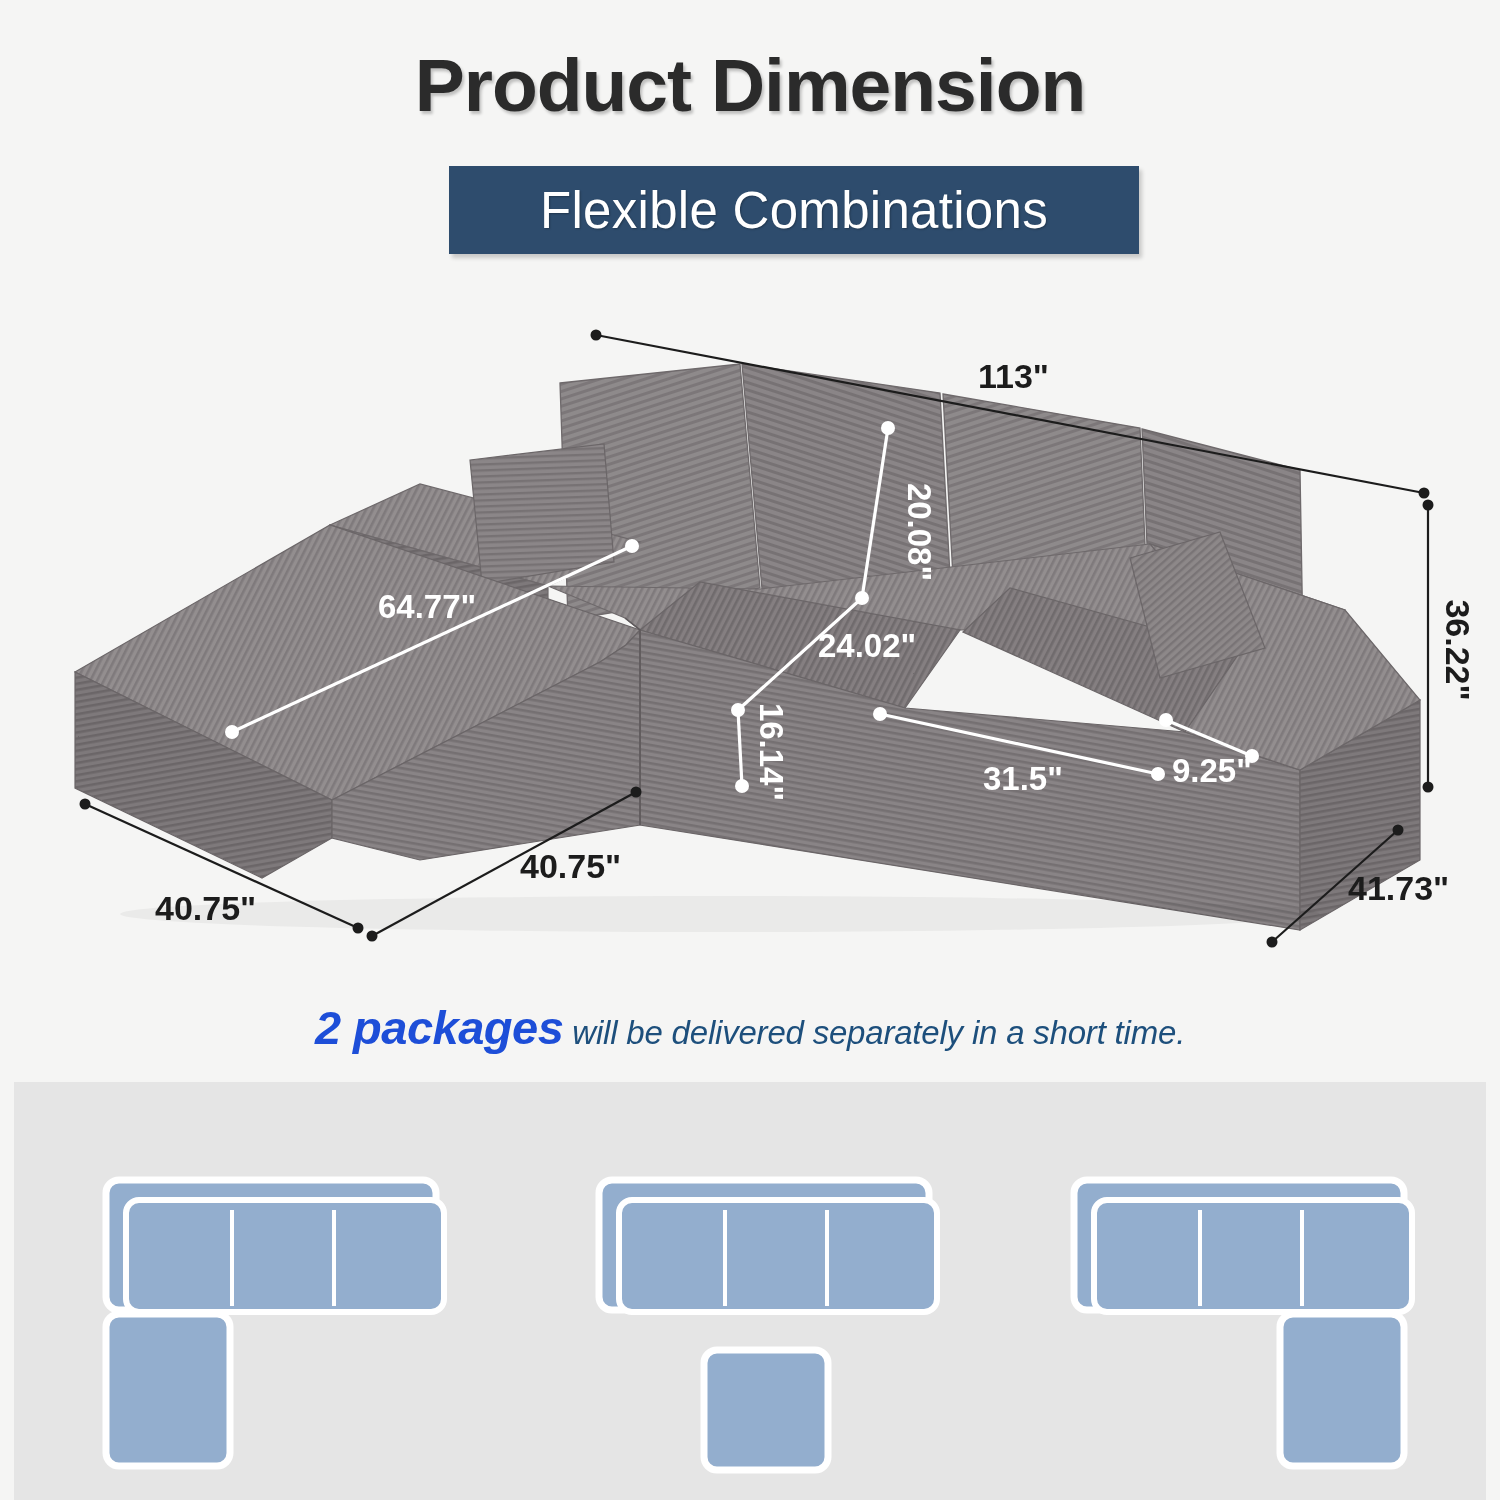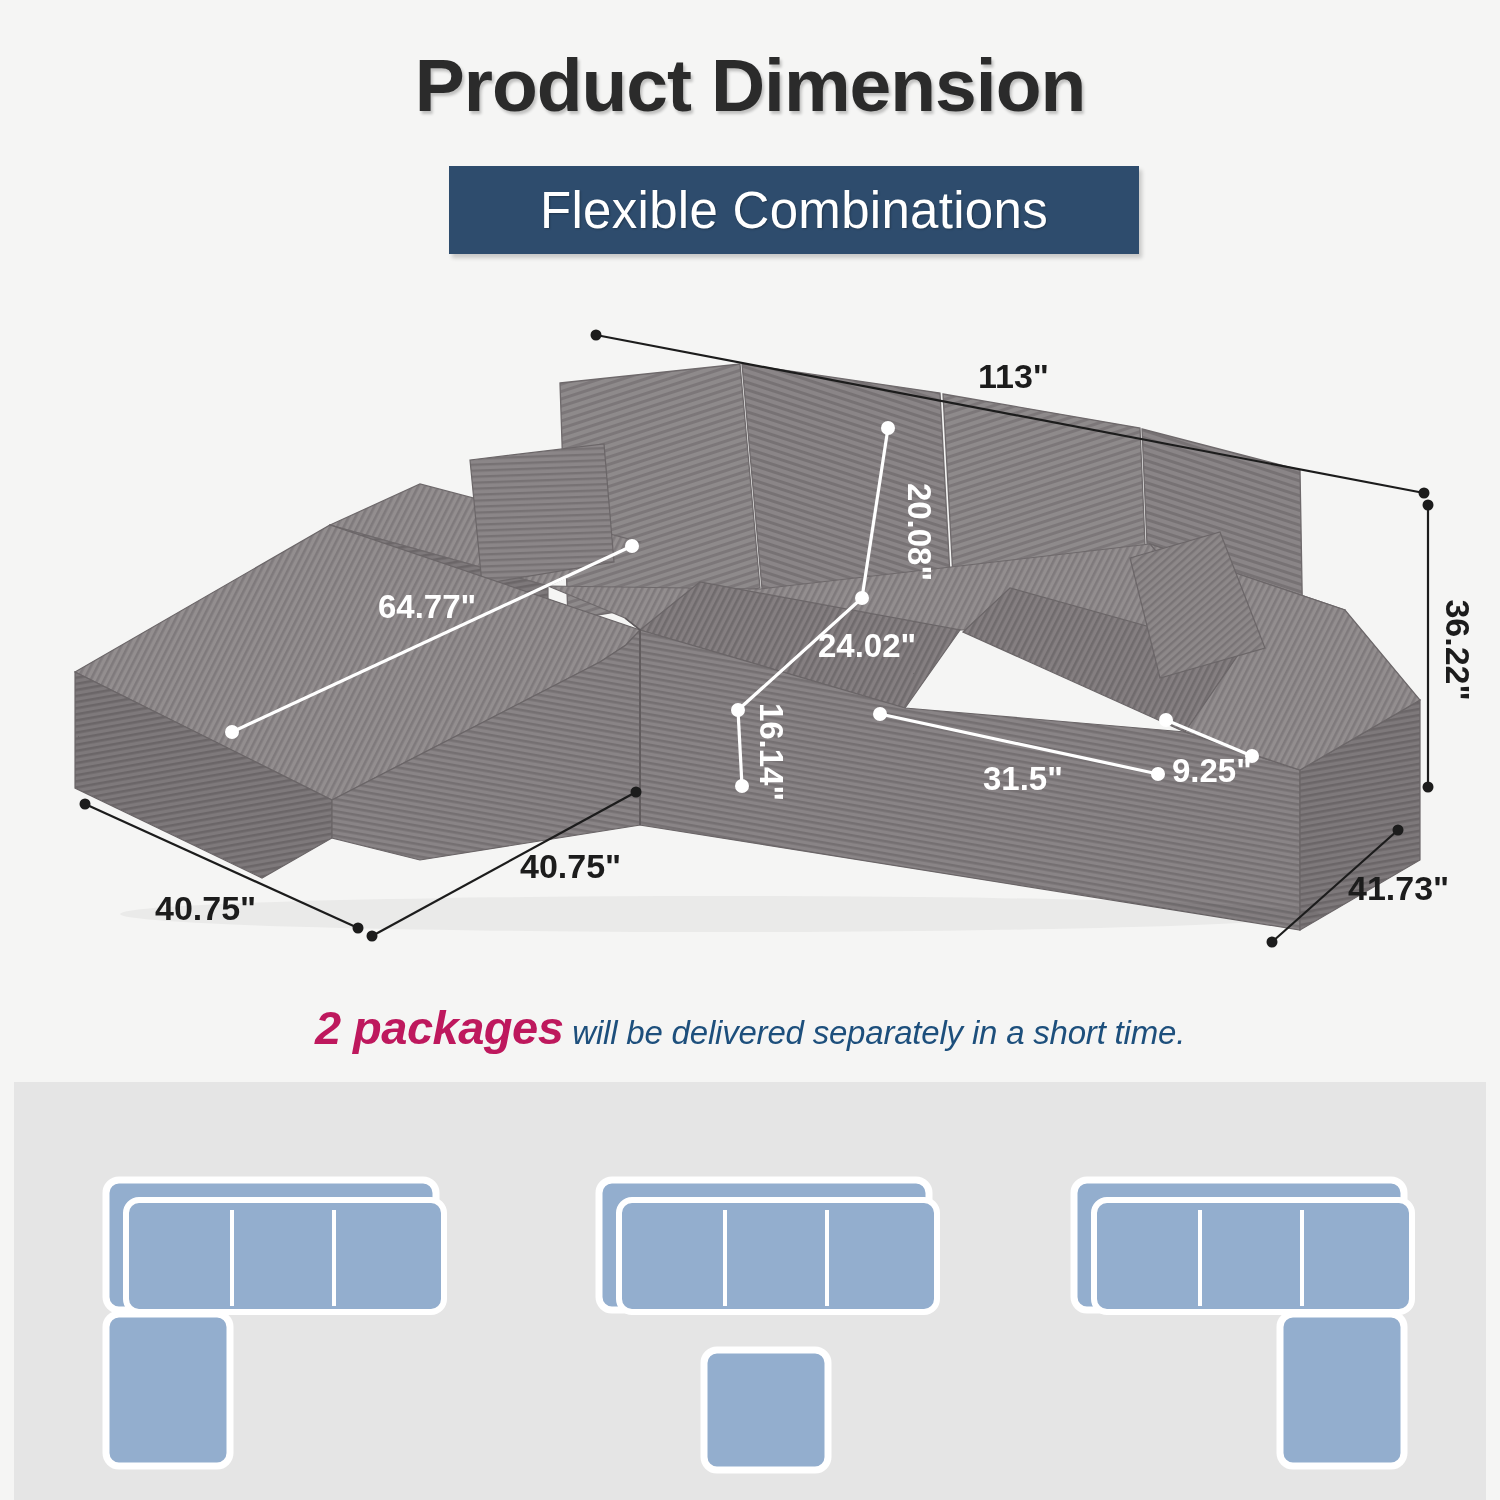--- a/index.html
+++ b/index.html
@@ -37,21 +37,21 @@
   #hero svg{position:absolute;left:0;top:0;}
 
   
   .tagline{
     position:absolute;left:0;top:1000px;width:1500px;
     text-align:center;
     font-style:italic;
     white-space:nowrap;
   }
   .tagline .strong{
-    color:#be185d;font-weight:bold;font-size:47px;letter-spacing:-.5px;
+    color:#1d4ed8;font-weight:bold;font-size:47px;letter-spacing:-.5px;
   }
   .tagline .rest{
     color:#1d4f7c;font-weight:normal;font-size:33px;letter-spacing:-.2px;
   }
 
   
   #combo-panel{
     position:absolute;left:14px;top:1082px;
     width:1472px;height:418px;
     background:#e5e5e5;

